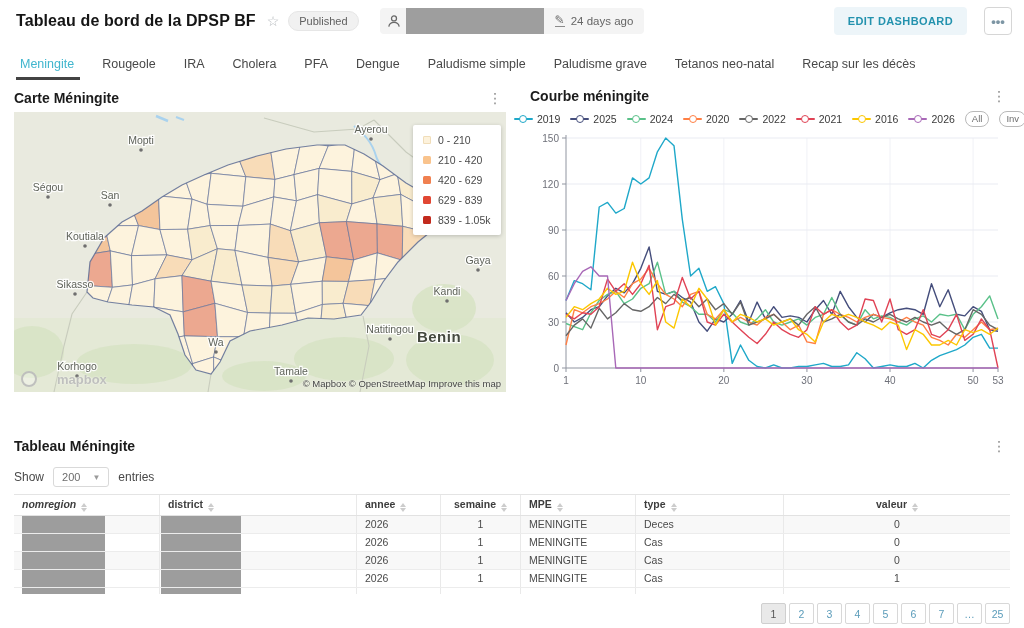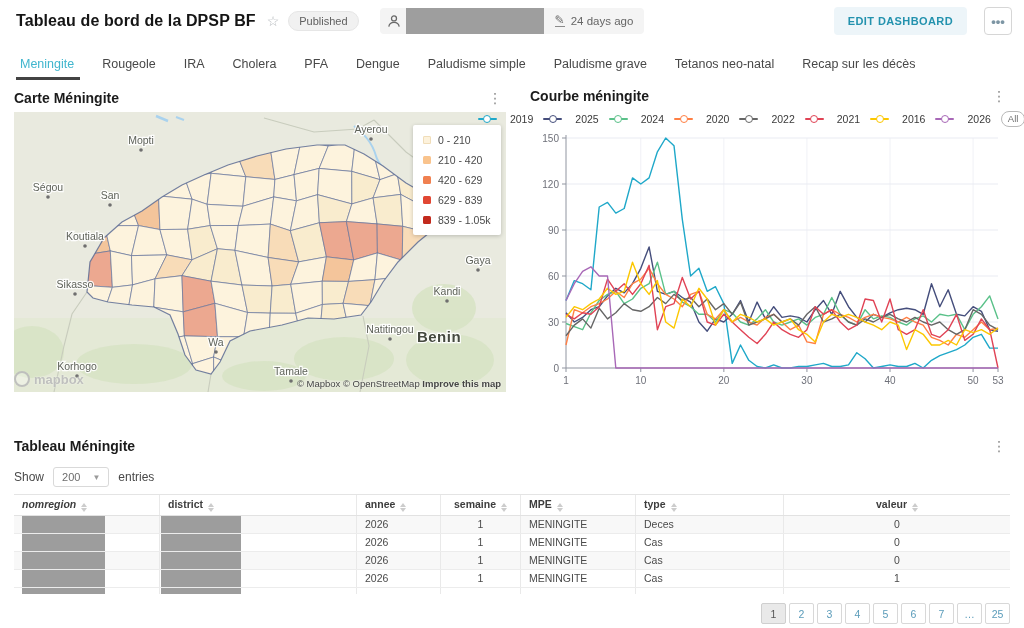--- a/index.html
+++ b/index.html
@@ -29,32 +29,32 @@
   .row1{display:flex;gap:24px}
   .card-head{display:flex;align-items:center;height:28px}
   .card-title{font-size:14px;font-weight:700;color:#1b1b1b}
   .kebab{margin-left:auto;color:#8b8b8b;font-size:14px;line-height:1;cursor:pointer;padding:2px 4px}
   
   .map-card{width:492px}
   .map-wrap{position:relative;width:492px;height:280px;overflow:hidden;background:#e9eadf}
   .map-legend{position:absolute;left:399px;top:13px;background:#fff;box-shadow:0 1px 4px rgba(0,0,0,.2);border-radius:2px;padding:9px 10px;display:flex;flex-direction:column;gap:8px;z-index:3}
   .mlrow{display:flex;align-items:center;gap:7px;font-size:10.5px;color:#4a4a4a;white-space:nowrap}
   .mlswatch{width:8px;height:8px;border-radius:1.5px;flex:none}
-  .mapbox-logo{position:absolute;left:0;bottom:5px;display:flex;align-items:center;gap:4px;opacity:.9;z-index:3}
+  .mapbox-logo{position:absolute;left:7px;bottom:5px;display:flex;align-items:center;gap:20px;opacity:.9;z-index:3}
   .mb-circle{width:16px;height:16px;border-radius:50%;border:2.5px solid #bcbcbc;box-sizing:border-box;background:rgba(255,255,255,.35)}
   .mb-word{color:#bcbcbc;font-size:13px;font-weight:700;text-shadow:0 0 2px rgba(255,255,255,.8)}
   .map-attr{position:absolute;right:5px;bottom:3px;font-size:9.5px;color:#454545;z-index:3;text-shadow:0 0 2px rgba(255,255,255,.9)}
-  .map-attr b{font-weight:700}
+  .map-attr b{font-weight:400}
   .mhalo{paint-order:stroke;stroke:rgba(255,255,255,.9);stroke-width:2.5px}
   .mcity{font-size:10.5px;fill:#5e6259;font-family:"Liberation Sans",sans-serif}
   .mcountry{font-size:15px;font-weight:700;fill:#45493f;letter-spacing:.5px;font-family:"Liberation Sans",sans-serif}
   
   .chart-card{width:480px}
   .chart-legend{display:flex;align-items:center;justify-content:center;gap:10px;height:22px;font-size:10.5px;color:#3a3a3a}
-  .cl-item{display:flex;align-items:center;gap:13px;cursor:pointer}
+  .cl-item{display:flex;align-items:center;gap:4px;cursor:pointer}
   .cl-marker{position:relative;width:19px;height:9px;flex:none}
   .cl-line{position:absolute;top:3.5px;left:0;right:0;height:2px;border-radius:1px}
   .cl-ring{position:absolute;left:50%;top:50%;transform:translate(-50%,-50%);width:6px;height:6px;border-radius:50%;background:#fff;border:1.5px solid}
   .cl-pill{border:1px solid #b9b9b9;border-radius:9px;font-size:9.5px;color:#6f6f6f;padding:1px 6px 2px;background:#fff;cursor:pointer}
   .axis-label{font-size:10px;fill:#6E7079;font-family:"Liberation Sans",sans-serif}
   
   .table-card{margin-top:34px}
   .table-controls{display:flex;align-items:center;gap:9px;font-size:12px;color:#484848;height:30px;margin-top:2px}
   .pagesize{border:1px solid #d9d9d9;border-radius:3px;padding:3px 8px;font-size:11px;color:#6d6d6d;display:flex;gap:12px;align-items:center;cursor:pointer}
   .caret{font-size:8px;color:#9a9a9a}

